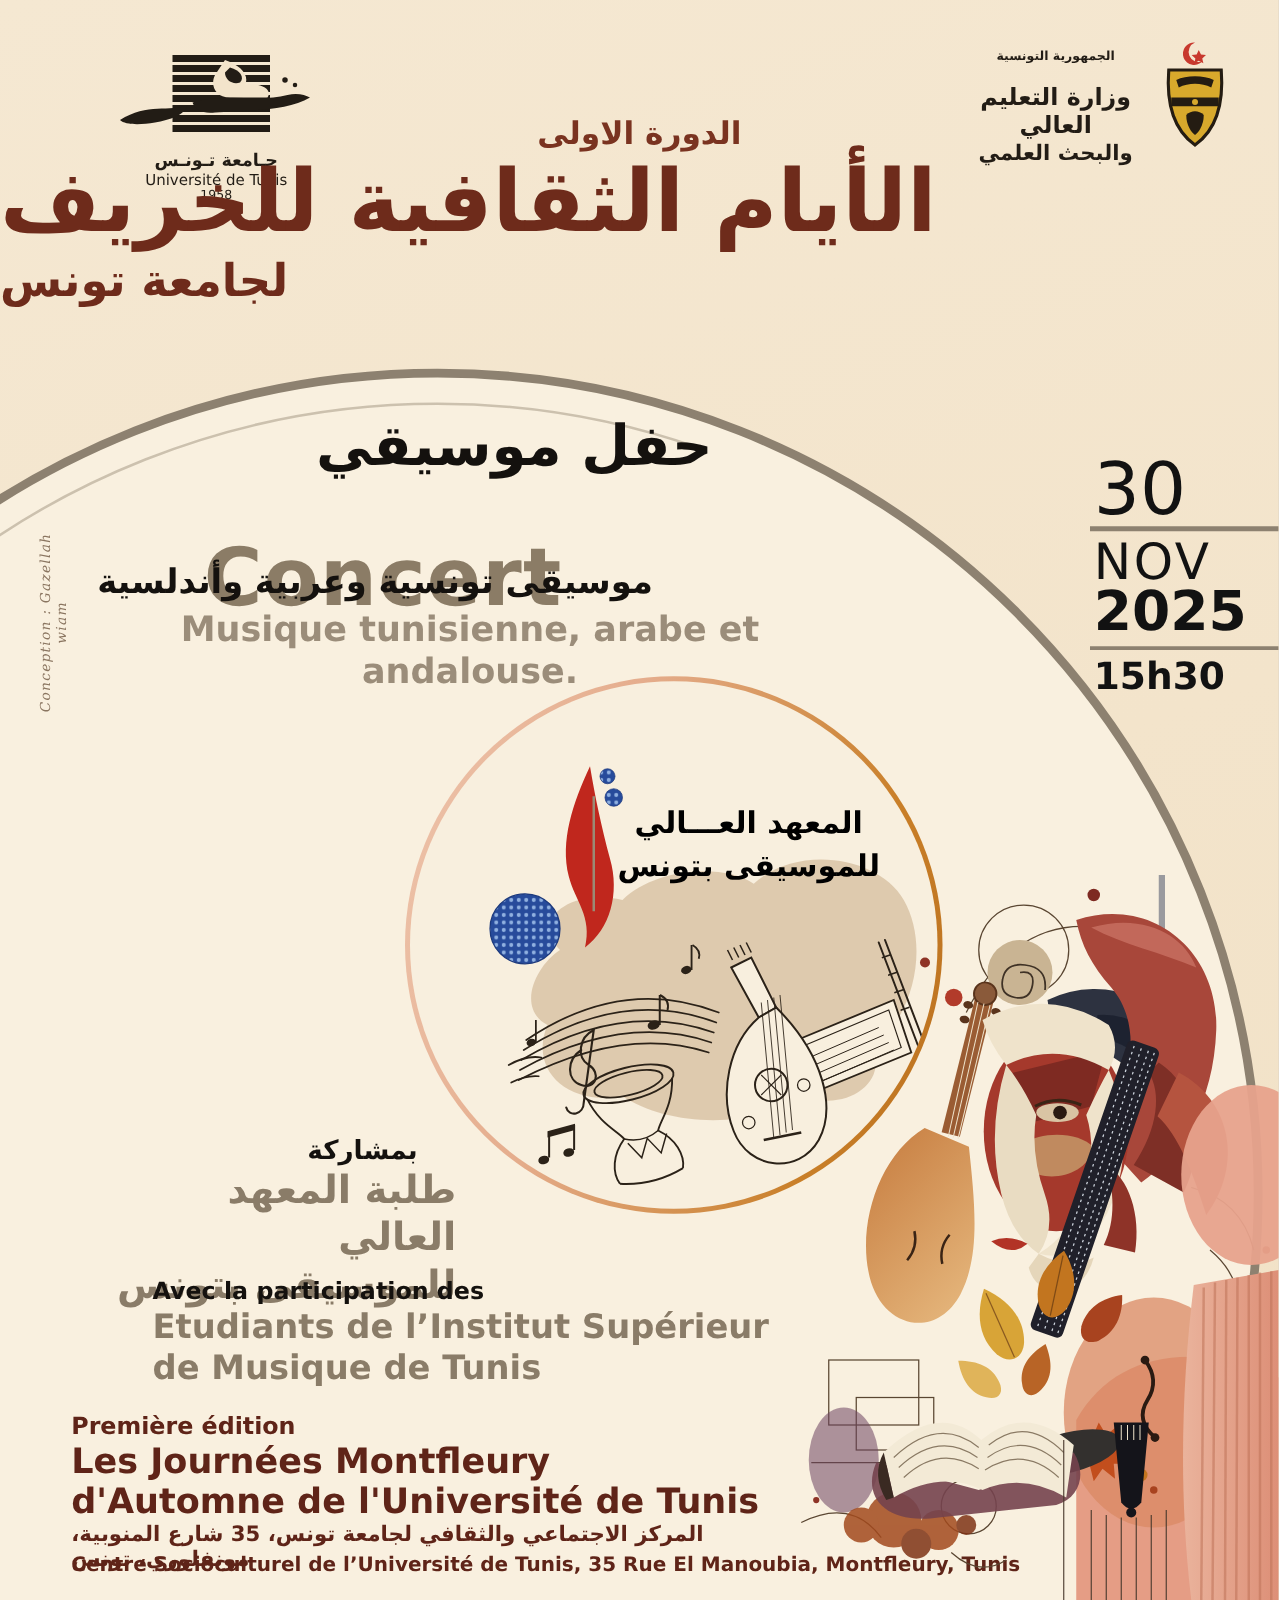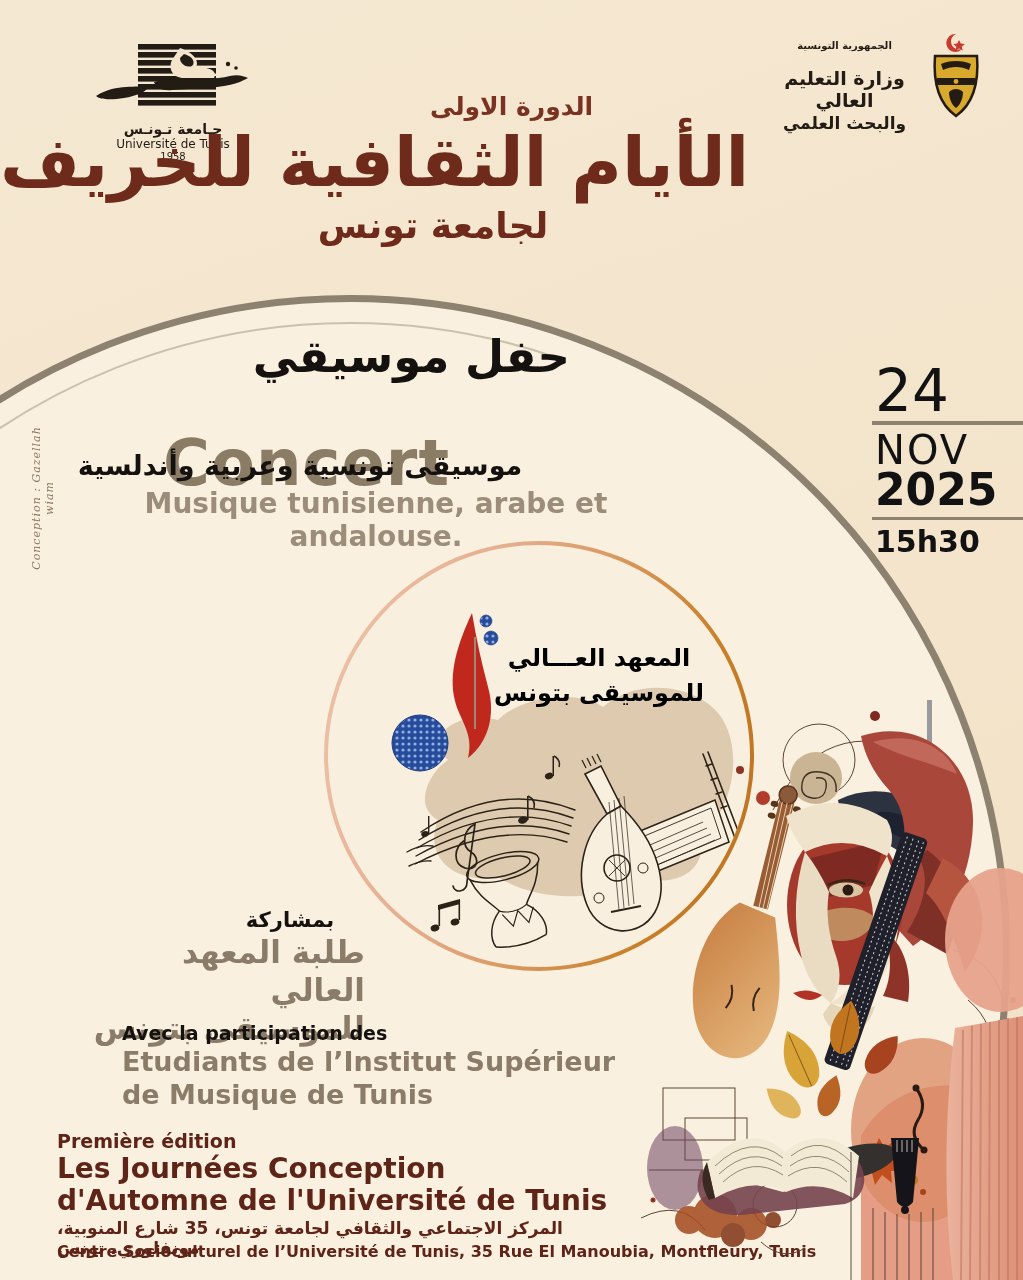--- a/index.html
+++ b/index.html
@@ -17,21 +17,21 @@
     background:#f9f0df; border:7px solid #8d8170; box-sizing:border-box;
   }
   .faint-arc-clip{left:0; top:300px; width:560px; height:190px; overflow:hidden;}
   .faint-arc{
     position:absolute; left:-286px; top:22px; width:1272px; height:1272px; border-radius:50%;
     border:2px solid rgba(148,136,116,.45); box-sizing:border-box;
   }
   
   .edition-ar{left:0; top:92px; width:1023px; text-align:center; font-size:25px; font-weight:bold; color:#7a3320; direction:rtl;}
   .title-ar{left:0; top:122px; width:1023px; text-align:left; font-size:69px; font-weight:bold; color:#6e2b1b; direction:rtl; letter-spacing:2px;}
-  .subtitle-ar{left:0; top:205px; width:866px; text-align:center; font-size:36px; font-weight:bold; color:#6e2b1b; direction:rtl;}
+  .subtitle-ar{left:0; top:205px; width:866px; text-align:left; font-size:36px; font-weight:bold; color:#6e2b1b; direction:rtl;}
   
   .event-title-ar{left:160px; top:330px; width:410px; text-align:right; font-size:45px; font-weight:bold; color:#14110e; direction:rtl;}
   .event-title-fr{left:163px; top:378px; font-size:64px; font-weight:bold; color:#8b7c66; letter-spacing:1px;margin-top:48px;}
   .genre-ar{left:40px; top:450px; width:520px; text-align:center; font-size:27px; font-weight:bold; color:#14110e; direction:rtl;}
   .genre-fr{left:61px; top:487px; width:630px; text-align:center; font-size:28px; font-weight:bold; color:#9b8d7a;}
   
   .date-day{left:875px; top:362px; font-size:58px; font-weight:500; color:#121212; line-height:1;}
   .date-rule1{left:872px; top:421px; width:151px; height:4px; background:#8d8170;}
   .date-month{left:875px; top:430px; font-size:40px; color:#121212; letter-spacing:2px; line-height:1;}
   .date-year{left:875px; top:468px; font-size:44px; font-weight:bold; color:#121212; line-height:1;}
@@ -123,21 +123,21 @@
 
   <div class="abs edition-ar">الدورة الاولى</div>
   <div class="abs title-ar">الأيام الثقافية للخريف</div>
   <div class="abs subtitle-ar">لجامعة تونس</div>
 
   <div class="abs event-title-ar">حفل موسيقي</div>
   <div class="abs event-title-fr">Concert</div>
   <div class="abs genre-ar">موسيقى تونسية وعربية وأندلسية</div>
   <div class="abs genre-fr">Musique tunisienne, arabe et andalouse.</div>
 
-  <div class="abs date-day">24</div>
+  <div class="abs date-day">30</div>
   <div class="abs date-rule1"></div>
   <div class="abs date-month">NOV</div>
   <div class="abs date-year">2025</div>
   <div class="abs date-rule2"></div>
   <div class="abs date-time">15h30</div>
 
   <div class="abs inner-circle">
     <div class="inner-circle-fill">
 
       <svg width="430" height="430" viewBox="0 0 430 430" style="position:absolute;left:0;top:0;">
@@ -248,21 +248,21 @@
     <div>طلبة المعهد العالي</div>
     <div>للموسيقى بتونس</div>
   </div>
   <div class="abs part-label-fr">Avec la participation des</div>
   <div class="abs part-students-fr">
     <div>Etudiants de l’Institut Supérieur</div>
     <div>de Musique de Tunis</div>
   </div>
 
   <div class="abs foot-edition">Première édition</div>
-  <div class="abs foot-line1">Les Journées Conception</div>
+  <div class="abs foot-line1">Les Journées Montfleury</div>
   <div class="abs foot-line2">d'Automne de l'Université de Tunis</div>
   <div class="abs foot-venue-ar">المركز الاجتماعي والثقافي لجامعة تونس، 35 شارع المنوبية، مونفلوري، تونس</div>
   <div class="abs foot-venue-fr">Centre Socioculturel de l’Université de Tunis, 35 Rue El Manoubia, Montfleury, Tunis</div>
 
   <div class="abs credit">Conception : Gazellah wiam</div>
 
   <svg class="abs" style="left:623px; top:700px;" width="400" height="580" viewBox="0 0 400 580">
     <defs>
       <linearGradient id="violinG" x1="0" y1="0" x2="1" y2="1">
         <stop offset="0" stop-color="#c87f42"></stop>

